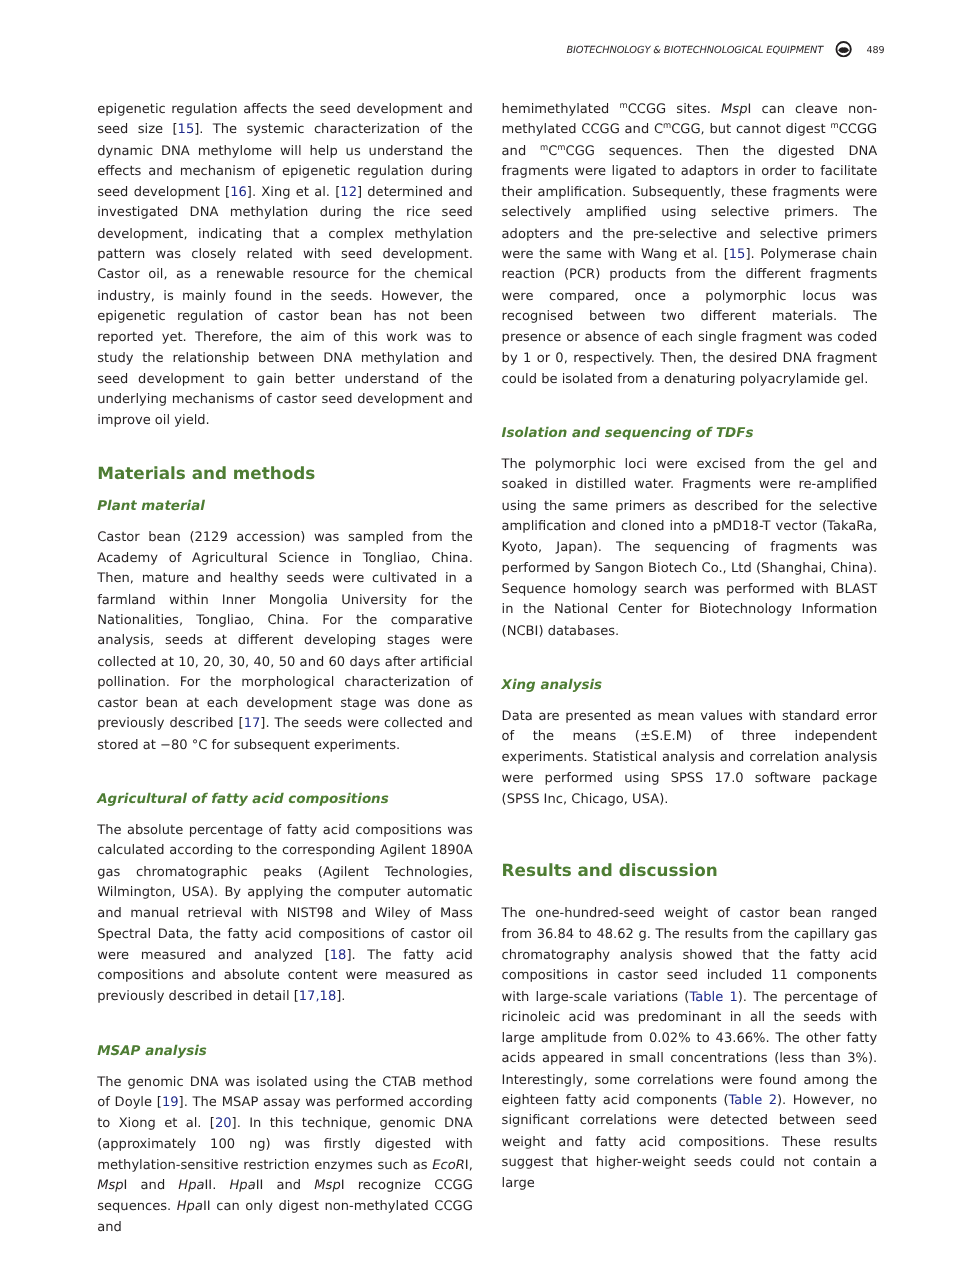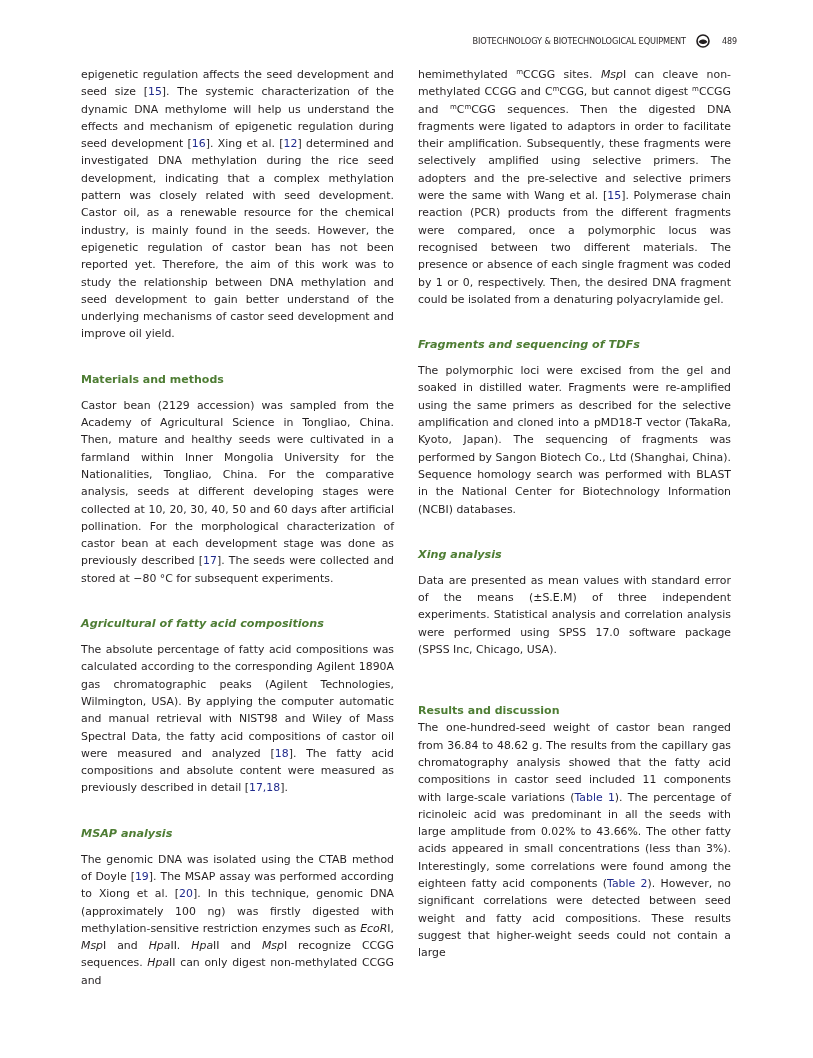--- a/index.html
+++ b/index.html
@@ -1,28 +1,28 @@
 <!DOCTYPE html>
 <html><head>
 <meta charset="utf-8">
 <style>
   html, body { margin: 0; padding: 0; background: #ffffff; }
   body { width: 813px; height: 1058px; position: relative; overflow: hidden;
          font-family: "DejaVu Sans", sans-serif; color: #231f20; }
   .running-head { position: absolute; top: 34px; left: 0; width: 737px; height: 14px;
                   display: flex; justify-content: flex-end; align-items: center;
                   font-size: 8.2px; letter-spacing: -0.1px; }
-  .running-head .journal { margin-right: 10px; }
+  .running-head .journal { margin-right: 10px; font-style: italic; }
   .running-head .logo { width: 14px; height: 14px; margin-right: 12px; }
   .running-head .pagenum { font-size: 8px; }
-  .col { position: absolute; top: 66px; width: 313px; font-size: 10.9px; line-height: 17.3px; }
+  .col { position: absolute; top: 82px; width: 313px; font-size: 10.9px; line-height: 17.3px; }
   .col.left { left: 81px; }
   .col.right { left: 418px; }
   p { margin: 0; text-align: justify; }
-  .sec { color: #4e7d34; font-weight: bold; font-size: 11px; margin: 0; line-height: 17px; }
+  .sec { color: #4e7d34; font-weight: bold; font-size: 14px; margin: 0; line-height: 17px; }
   .sub { color: #4e7d34; font-weight: bold; font-style: italic; font-size: 11.2px; margin: 0; line-height: 17px; }
   .ref { color: #1f2a8c; }
   sup { font-size: 7px; line-height: 0; vertical-align: 4px; }
   em { font-style: italic; }
 </style>
 </head>
 <body>
 
 <div class="running-head">
   <span class="journal">BIOTECHNOLOGY &amp; BIOTECHNOLOGICAL EQUIPMENT</span>
@@ -30,33 +30,34 @@
     <circle cx="7" cy="7" r="6" fill="none" stroke="#231f20" stroke-width="1.6"></circle>
     <path d="M2.5 8 Q4 5 7 5.5 Q10 5 11.5 8 Q9 10.5 7 10 Q5 10.5 2.5 8 Z" fill="#231f20"></path>
   </svg>
   <span class="pagenum">489</span>
 </div>
 
 <div class="col left">
   <p style="margin-bottom:28px;"><span>epigenetic regulation affects the seed development and seed size [</span><span class="ref">15</span><span>]. The systemic characterization of the dynamic DNA methylome will help us understand the effects and mechanism of epigenetic regulation during seed development [</span><span class="ref">16</span><span>]. Xing et al. [</span><span class="ref">12</span><span>] determined and investigated DNA methylation during the rice seed development, indicating that a complex methylation pattern was closely related with seed development. Castor oil, as a renewable resource for the chemical industry, is mainly found in the seeds. However, the epigenetic regulation of castor bean has not been reported yet. Therefore, the aim of this work was to study the relationship between DNA methylation and seed development to gain better understand of the underlying mechanisms of castor seed development and improve oil yield.</span></p>
 
   <h2 class="sec" style="margin-bottom:9px;">Materials and methods</h2>
+  <h3 class="sub" style="margin-bottom:9px;">Plant material</h3>
   <p style="margin-bottom:28px;"><span>Castor bean (2129 accession) was sampled from the Academy of Agricultural Science in Tongliao, China. Then, mature and healthy seeds were cultivated in a farmland within Inner Mongolia University for the Nationalities, Tongliao, China. For the comparative analysis, seeds at different developing stages were collected at 10, 20, 30, 40, 50 and 60 days after artificial pollination. For the morphological characterization of castor bean at each development stage was done as previously described [</span><span class="ref">17</span><span>]. The seeds were collected and stored at −80 °C for subsequent experiments.</span></p>
 
   <h3 class="sub" style="margin-bottom:9px;">Agricultural of fatty acid compositions</h3>
   <p style="margin-bottom:28px;"><span>The absolute percentage of fatty acid compositions was calculated according to the corresponding Agilent 1890A gas chromatographic peaks (Agilent Technologies, Wilmington, USA). By applying the computer automatic and manual retrieval with NIST98 and Wiley of Mass Spectral Data, the fatty acid compositions of castor oil were measured and analyzed [</span><span class="ref">18</span><span>]. The fatty acid compositions and absolute content were measured as previously described in detail [</span><span class="ref">17,18</span><span>].</span></p>
 
   <h3 class="sub" style="margin-bottom:9px;">MSAP analysis</h3>
   <p><span>The genomic DNA was isolated using the CTAB method of Doyle [</span><span class="ref">19</span><span>]. The MSAP assay was performed according to Xiong et al. [</span><span class="ref">20</span><span>]. In this technique, genomic DNA (approximately 100 ng) was firstly digested with methylation-sensitive restriction enzymes such as </span><em>EcoR</em><span>I, </span><em>Msp</em><span>I and </span><em>Hpa</em><span>II. </span><em>Hpa</em><span>II and </span><em>Msp</em><span>I recognize CCGG sequences. </span><em>Hpa</em><span>II can only digest non-methylated CCGG and</span></p>
 </div>
 
 <div class="col right">
   <p style="margin-bottom:28px;"><span>hemimethylated </span><sup>m</sup><span>CCGG sites. </span><em>Msp</em><span>I can cleave non-methylated CCGG and C</span><sup>m</sup><span>CGG, but cannot digest </span><sup>m</sup><span>CCGG and </span><sup>m</sup><span>C</span><sup>m</sup><span>CGG sequences. Then the digested DNA fragments were ligated to adaptors in order to facilitate their amplification. Subsequently, these fragments were selectively amplified using selective primers. The adopters and the pre-selective and selective primers were the same with Wang et al. [</span><span class="ref">15</span><span>]. Polymerase chain reaction (PCR) products from the different fragments were compared, once a polymorphic locus was recognised between two different materials. The presence or absence of each single fragment was coded by 1 or 0, respectively. Then, the desired DNA fragment could be isolated from a denaturing polyacrylamide gel.</span></p>
 
-  <h3 class="sub" style="margin-bottom:9px;">Fragments and sequencing of TDFs</h3>
+  <h3 class="sub" style="margin-bottom:9px;">Isolation and sequencing of TDFs</h3>
   <p style="margin-bottom:28px;">The polymorphic loci were excised from the gel and soaked in distilled water. Fragments were re-amplified using the same primers as described for the selective amplification and cloned into a pMD18-T vector (TakaRa, Kyoto, Japan). The sequencing of fragments was performed by Sangon Biotech Co., Ltd (Shanghai, China). Sequence homology search was performed with BLAST in the National Center for Biotechnology Information (NCBI) databases.</p>
 
   <h3 class="sub" style="margin-bottom:9px;">Xing analysis</h3>
   <p style="margin-bottom:44px;">Data are presented as mean values with standard error of the means (±S.E.M) of three independent experiments. Statistical analysis and correlation analysis were performed using SPSS 17.0 software package (SPSS Inc, Chicago, USA).</p>
 
-  <h2 class="sec" style="margin-bottom:0;">Results and discussion</h2>
+  <h2 class="sec" style="margin-bottom:17px;">Results and discussion</h2>
   <p><span>The one-hundred-seed weight of castor bean ranged from 36.84 to 48.62 g. The results from the capillary gas chromatography analysis showed that the fatty acid compositions in castor seed included 11 components with large-scale variations (</span><span class="ref">Table 1</span><span>). The percentage of ricinoleic acid was predominant in all the seeds with large amplitude from 0.02% to 43.66%. The other fatty acids appeared in small concentrations (less than 3%). Interestingly, some correlations were found among the eighteen fatty acid components (</span><span class="ref">Table 2</span><span>). However, no significant correlations were detected between seed weight and fatty acid compositions. These results suggest that higher-weight seeds could not contain a large</span></p>
 </div>
 
 </body></html>

